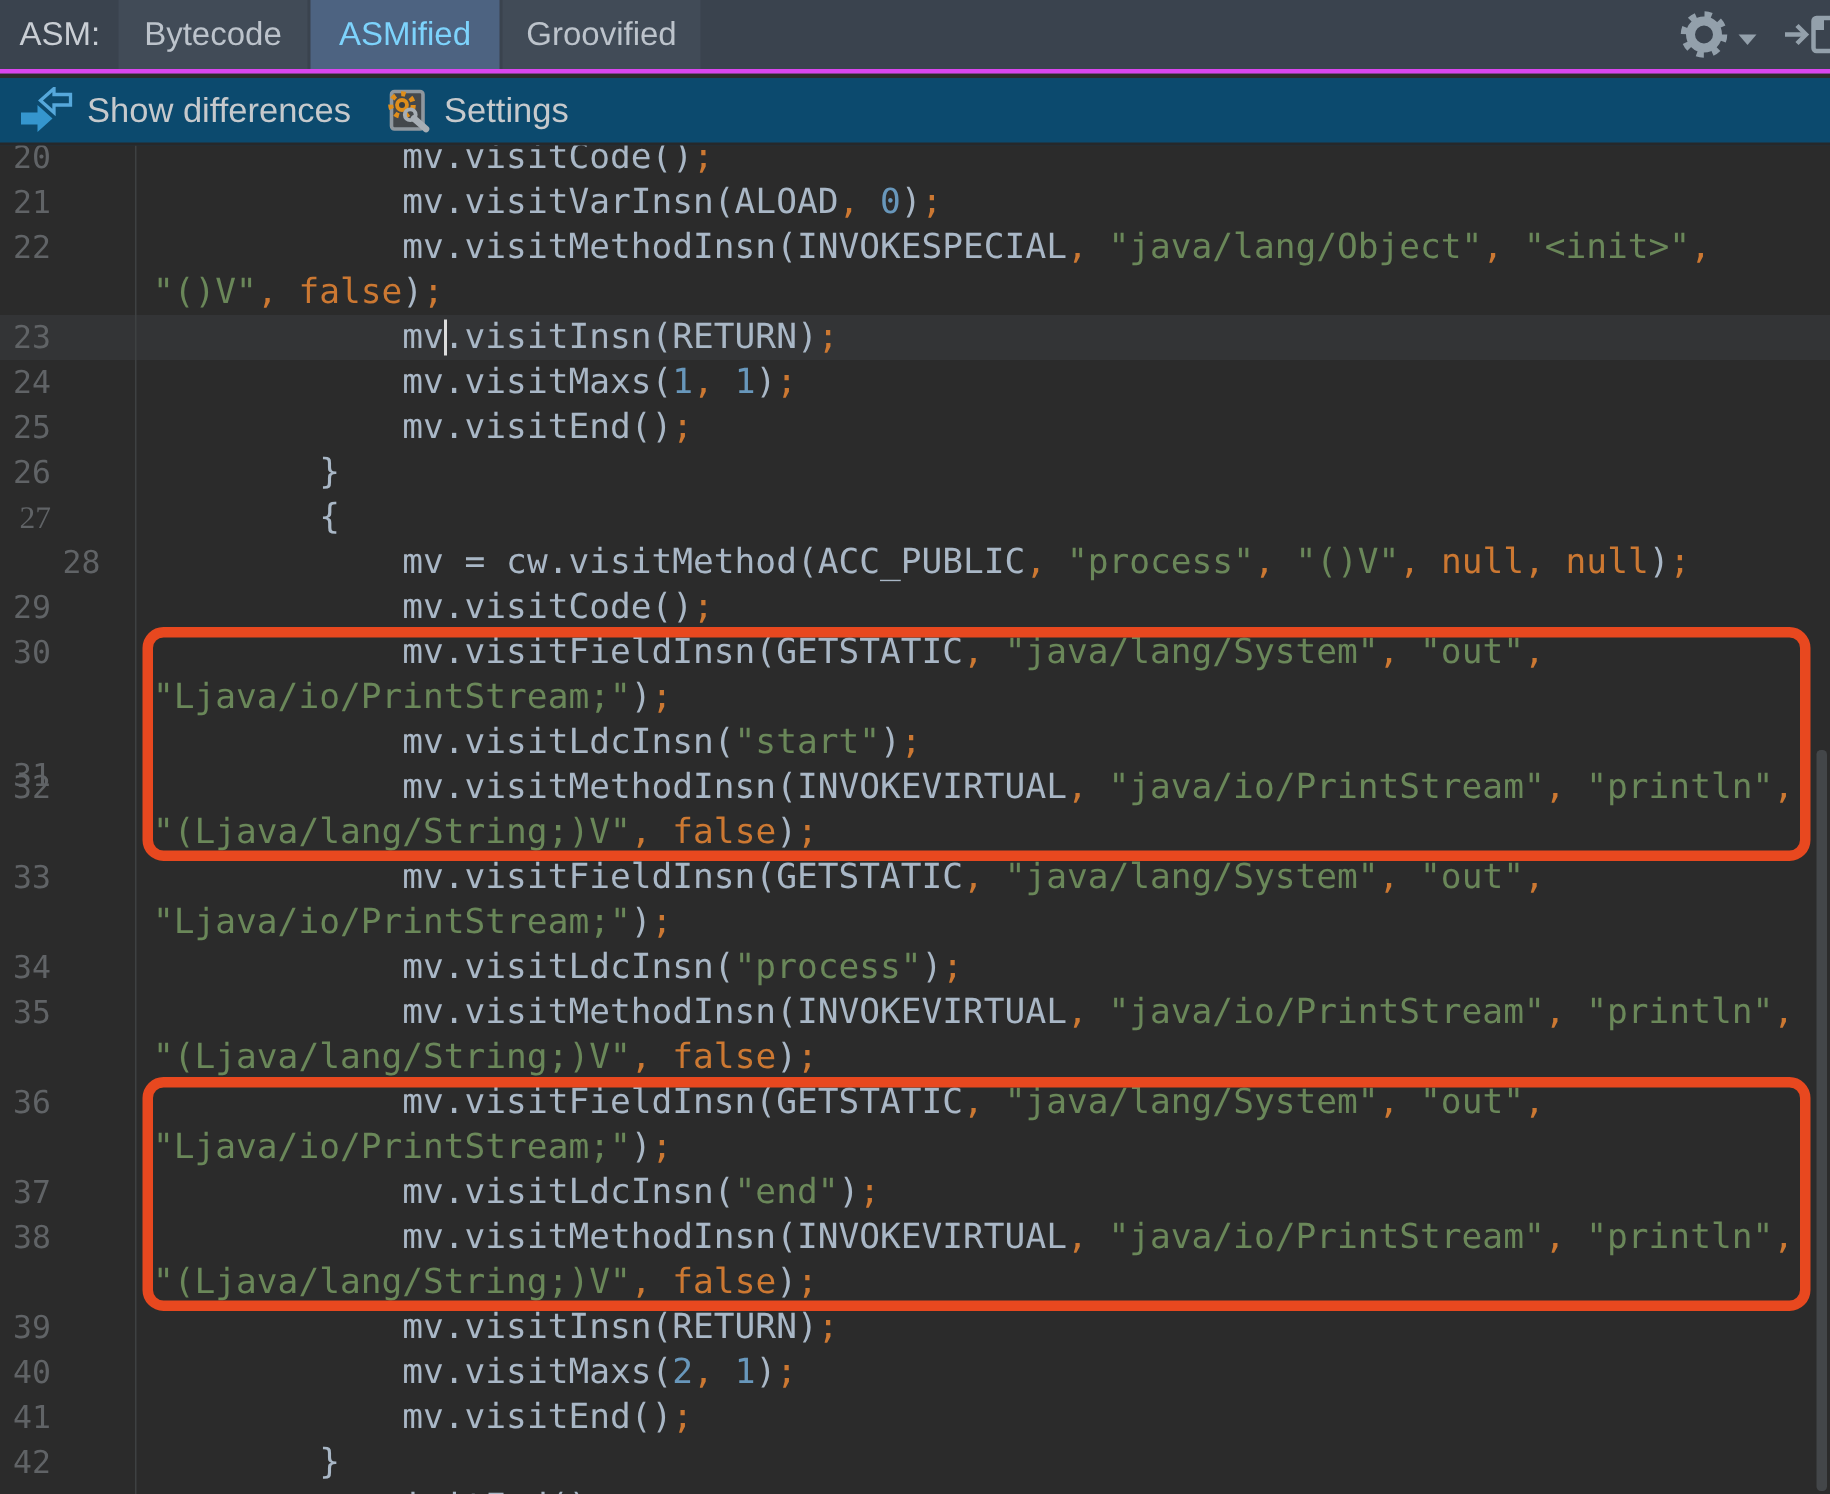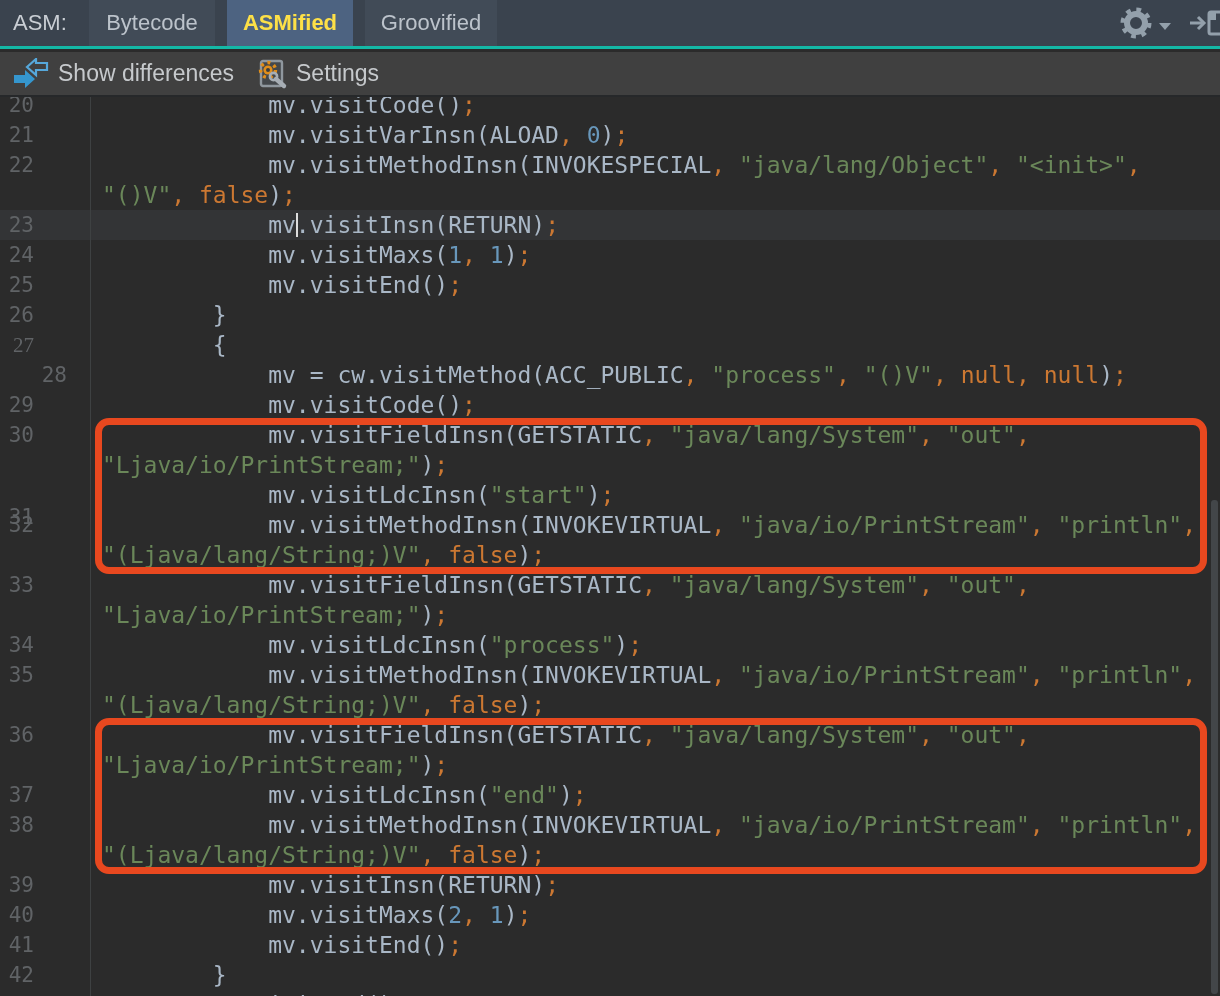--- a/index.html
+++ b/index.html
@@ -1,33 +1,33 @@
 <!DOCTYPE html>
 <html><head>
 <meta charset="utf-8">
 <style>
   html,body{margin:0;padding:0;background:#2B2B2B;}
   #app{position:relative;width:1220px;height:996px;overflow:hidden;
        font-family:"Liberation Sans",sans-serif;-webkit-font-smoothing:antialiased;}
 
   
   #tabbar{position:absolute;left:0;top:0;width:1220px;height:49px;background:#3A434E;
-          border-bottom:3px solid #14b8a6;display:flex;align-items:stretch;box-sizing:border-box;gap:10px;}
+          border-bottom:3px solid #d946ef;display:flex;align-items:stretch;box-sizing:border-box;}
   #asm-label{display:flex;align-items:center;padding-left:13px;width:66px;
              color:#C9CED4;font-size:22px;}
   .tab{display:flex;align-items:center;justify-content:center;margin-right:2px;
        background:#414B57;color:#BCC3CB;font-size:22px;cursor:default;}
-  .tab.selected{background:#4D6381;color:#fde047;font-weight:bold;}
+  .tab.selected{background:#4D6381;color:#7dd3fc;}
   #tab-bytecode{width:126px;}
   #tab-asmified{width:126px;}
   #tab-groovified{width:132px;}
   #tabbar-right{position:absolute;right:0;top:0;height:46px;display:flex;align-items:center;}
 
   
-  #toolbar{position:absolute;left:0;top:52px;width:1220px;height:45px;background:#404040;
+  #toolbar{position:absolute;left:0;top:52px;width:1220px;height:45px;background:#0c4a6e;
            border-bottom:2px solid #26282A;box-sizing:border-box;display:flex;align-items:center;}
   .tool-btn{display:flex;align-items:center;color:#C6C9CC;font-size:23px;cursor:default;}
   #btn-diff{margin-left:12px;}
   #btn-settings{margin-left:22px;}
   .tool-btn .icon{margin-right:8px;display:flex;align-items:center;}
 
   
   #editor{position:absolute;left:0;top:97px;width:1220px;height:899px;background:#2B2B2B;overflow:hidden;}
   #gutter-sep{position:absolute;left:90px;top:0;width:1px;height:899px;background:#3E4142;z-index:3;}
   .caret-row{position:absolute;left:0;width:1220px;height:30px;background:#333436;z-index:0;}

